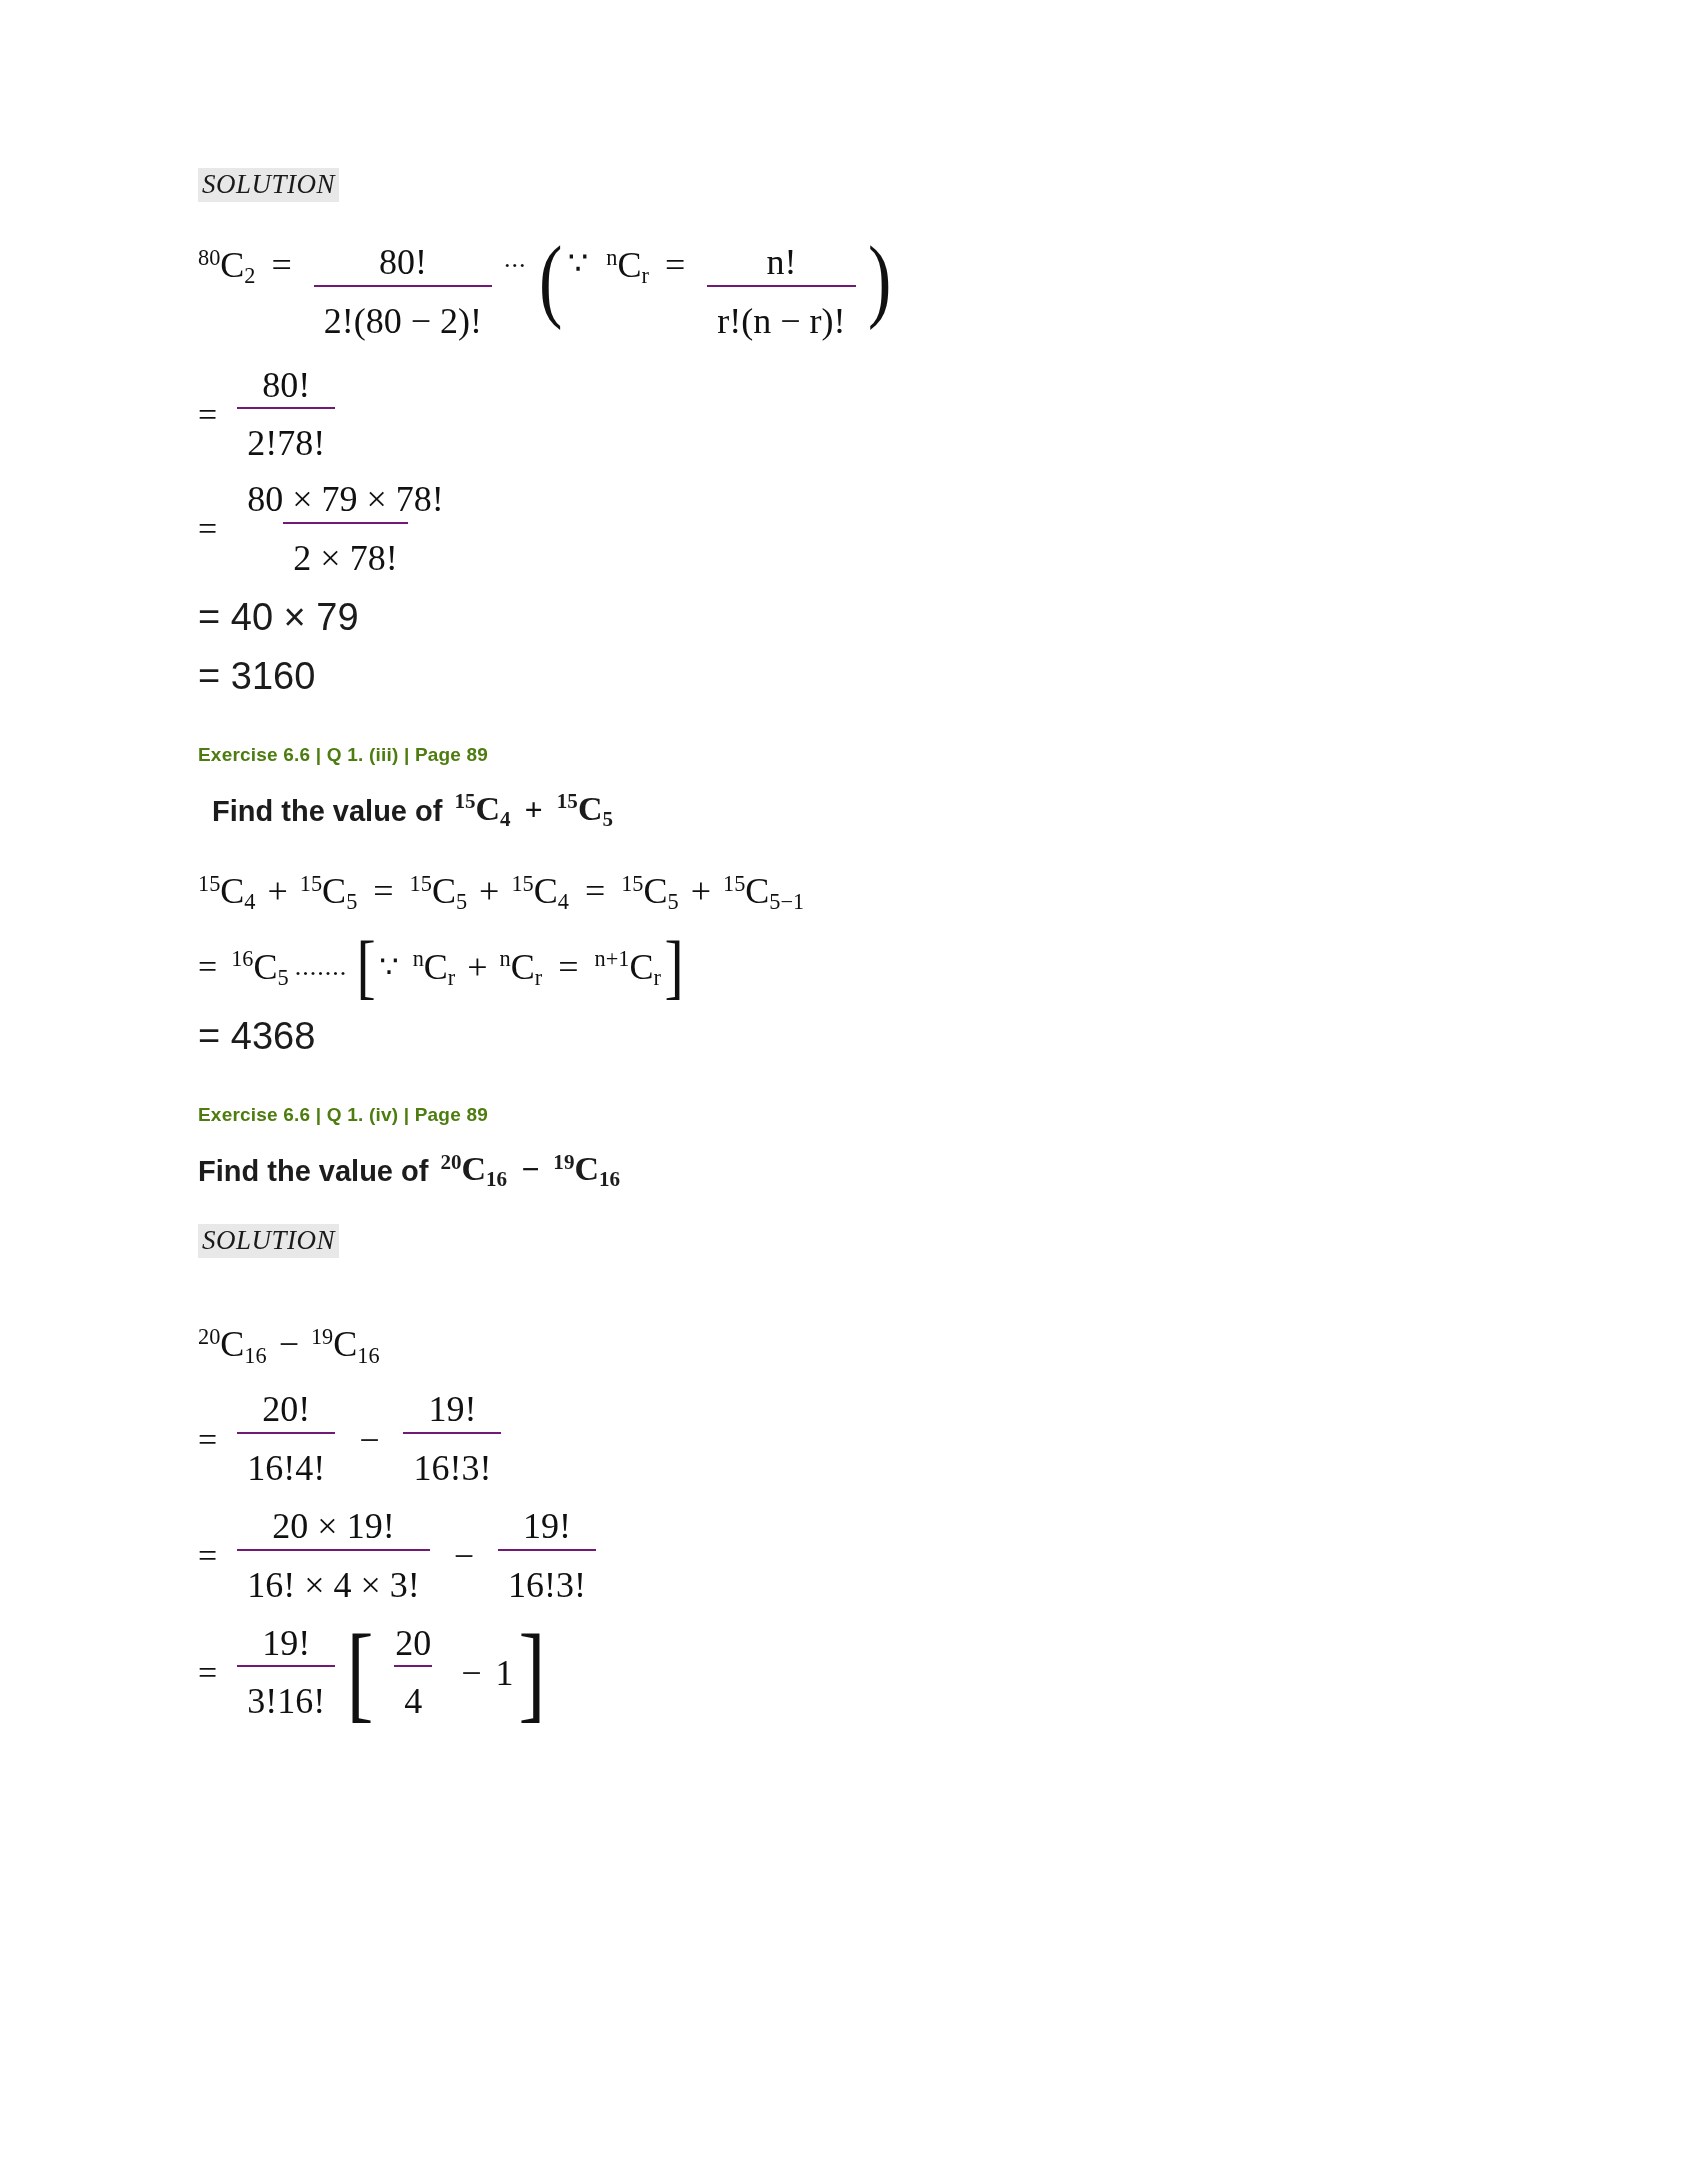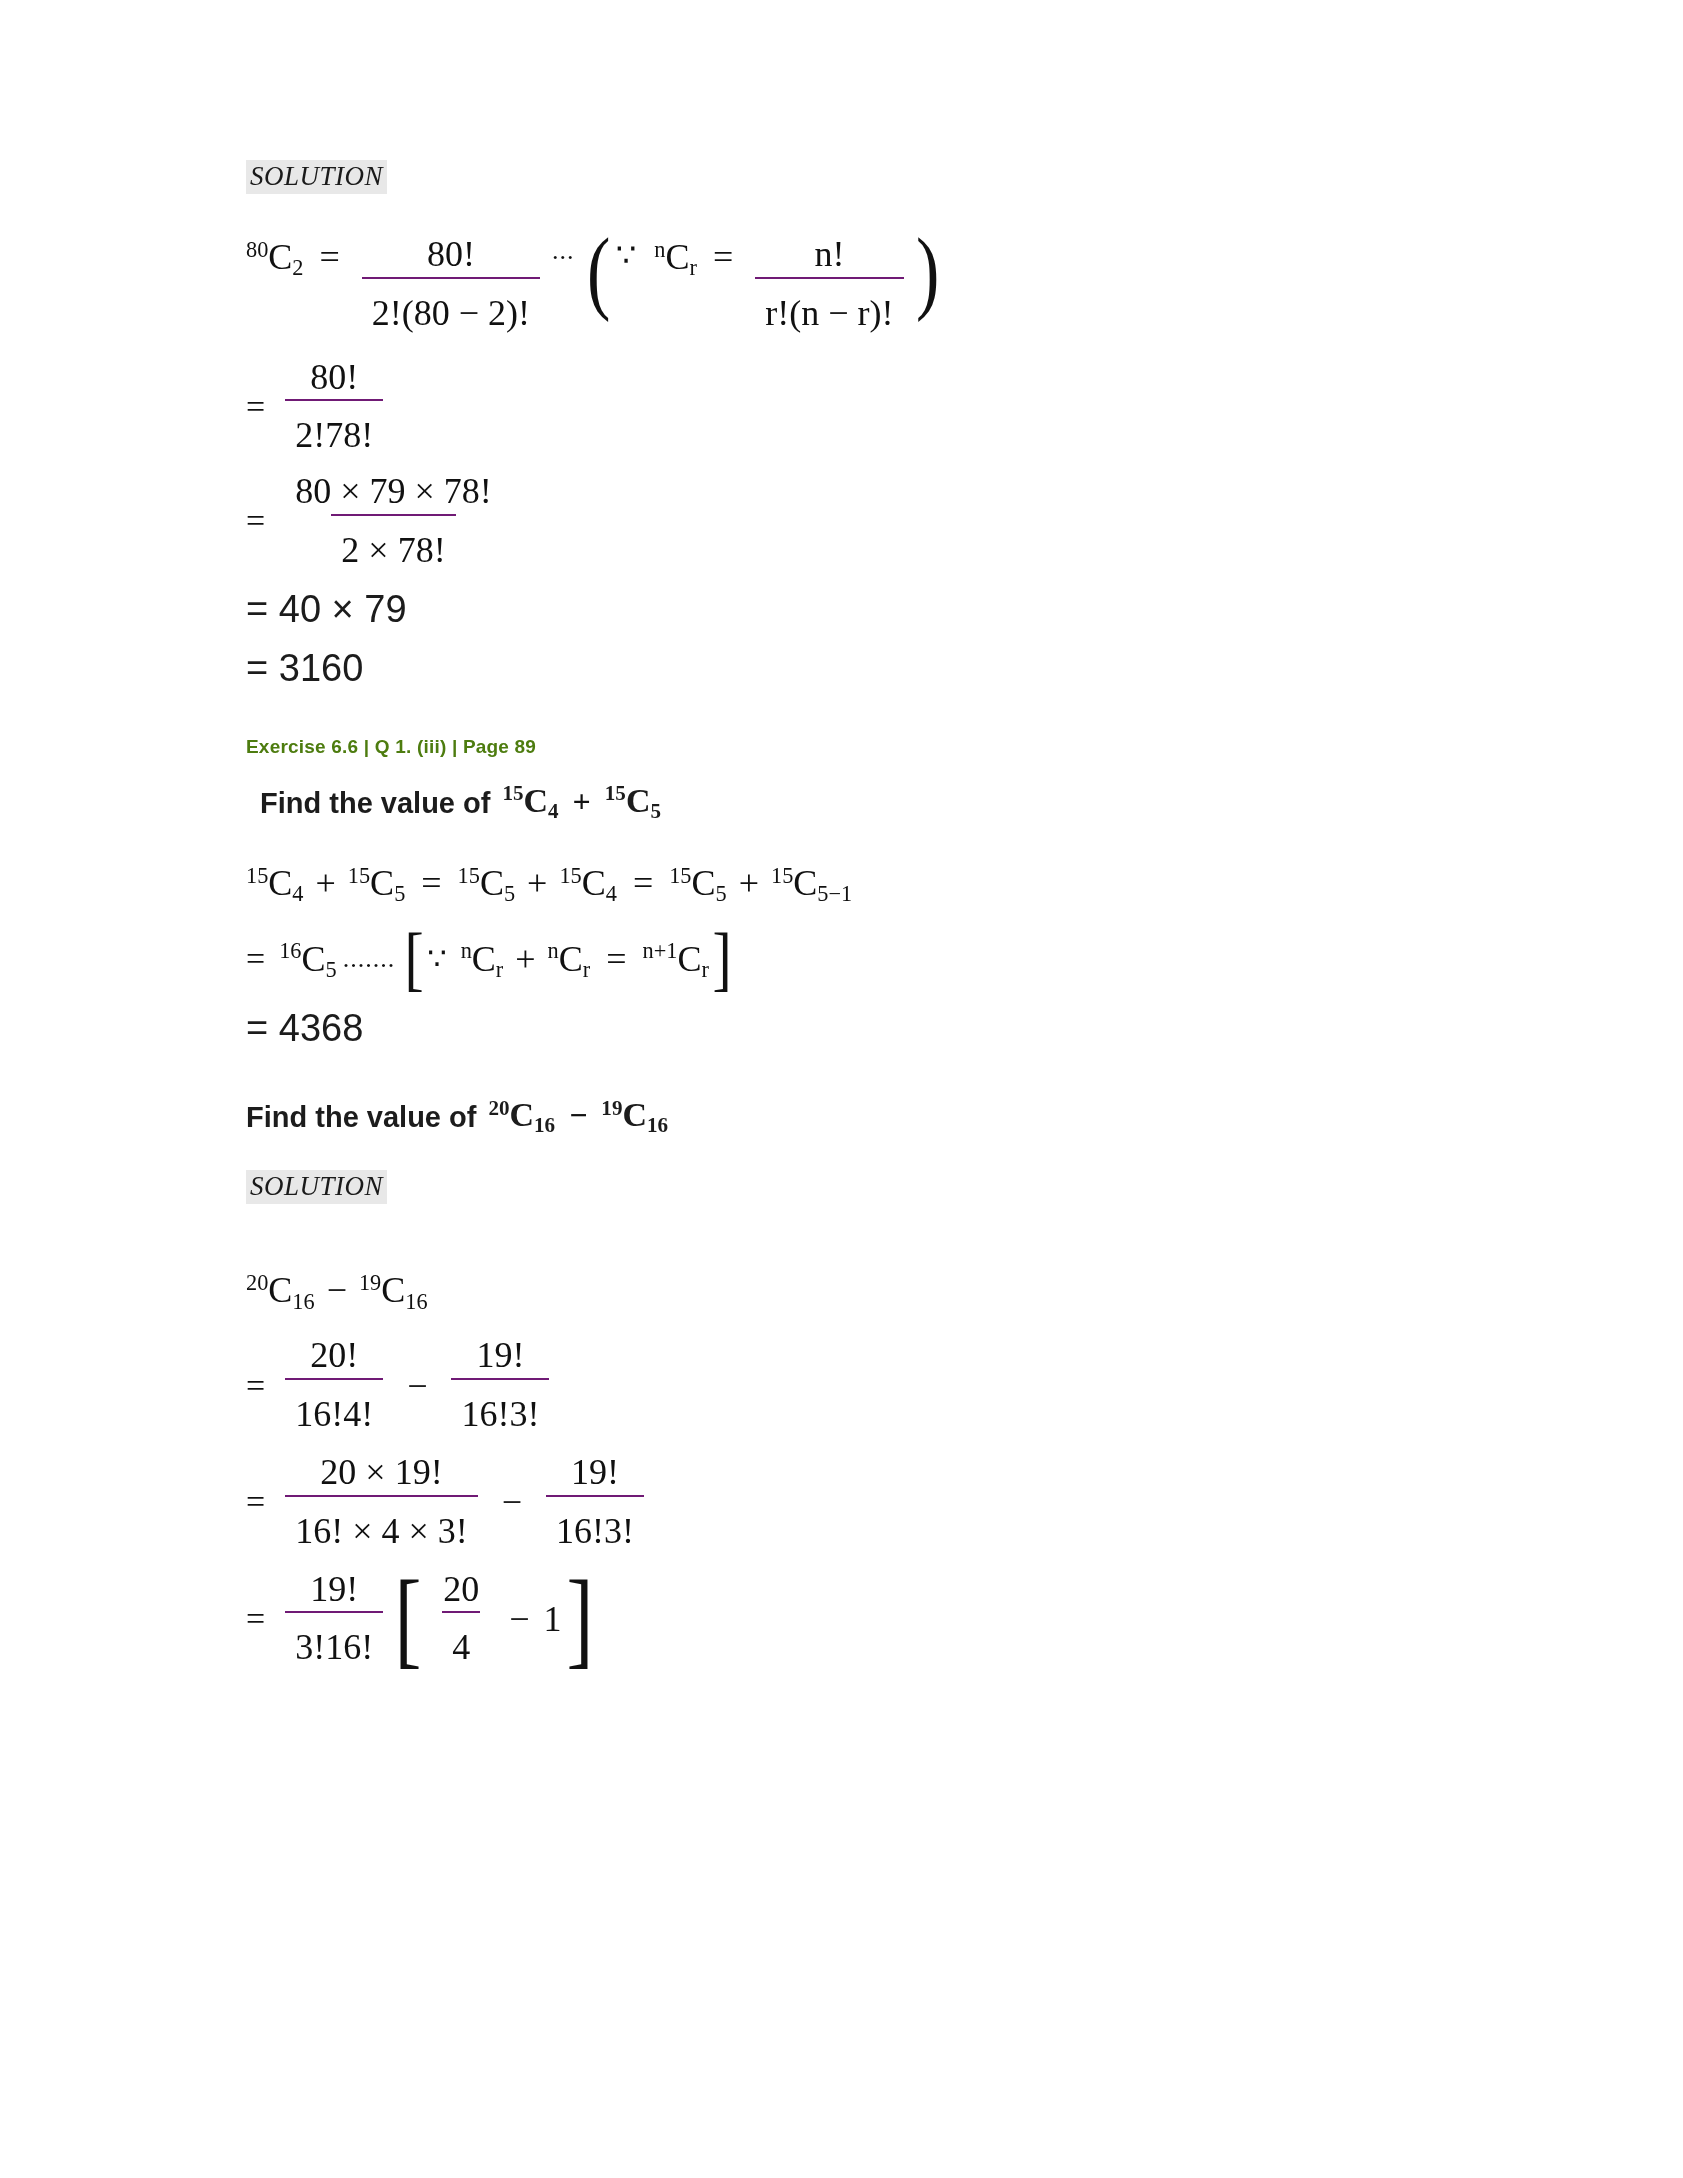--- a/index.html
+++ b/index.html
@@ -18,23 +18,22 @@
   .page {
     position: absolute;
     left: 0; top: 0;
     width: 1683px;
     height: 2178px;
     background: #fff;
   }
   .content {
     position: absolute;
     left: 198px;
-    top: 160px;
+    top: 168px;
     width: 1307px;
-    margin-left: 48px;
   }
 
   
   .solution-tag {
     display: inline-block;
     background: #e8e8e8;
     color: #1a1a1a;
     font-family: "Liberation Serif", serif;
     font-style: italic;
     font-size: 27px;
@@ -298,20 +297,21 @@
       <span class="comb">
         <span class="sup">n+1</span>
           <span class="base">C</span>
           <span class="sub">r</span>
       </span>
       <span class="bracket">]</span>
     </div>
 
     <div class="plain-line" style="margin-bottom:46px;">= 4368</div>
 
+    <div class="exercise-label" style="margin-bottom:24px;">Exercise 6.6 | Q 1. (iv) | Page 89</div>
 
     <div class="question" style="margin-bottom:36px;">
       <span>Find the value of</span>
       <span class="comb" style="font-size:34px; margin-left:12px;">
         <span class="sup">20</span>
           <span class="base">C</span>
           <span class="sub">16</span>
       </span>
       <span class="math m-md" style="margin:0 14px;">−</span>
       <span class="comb" style="font-size:34px;">

